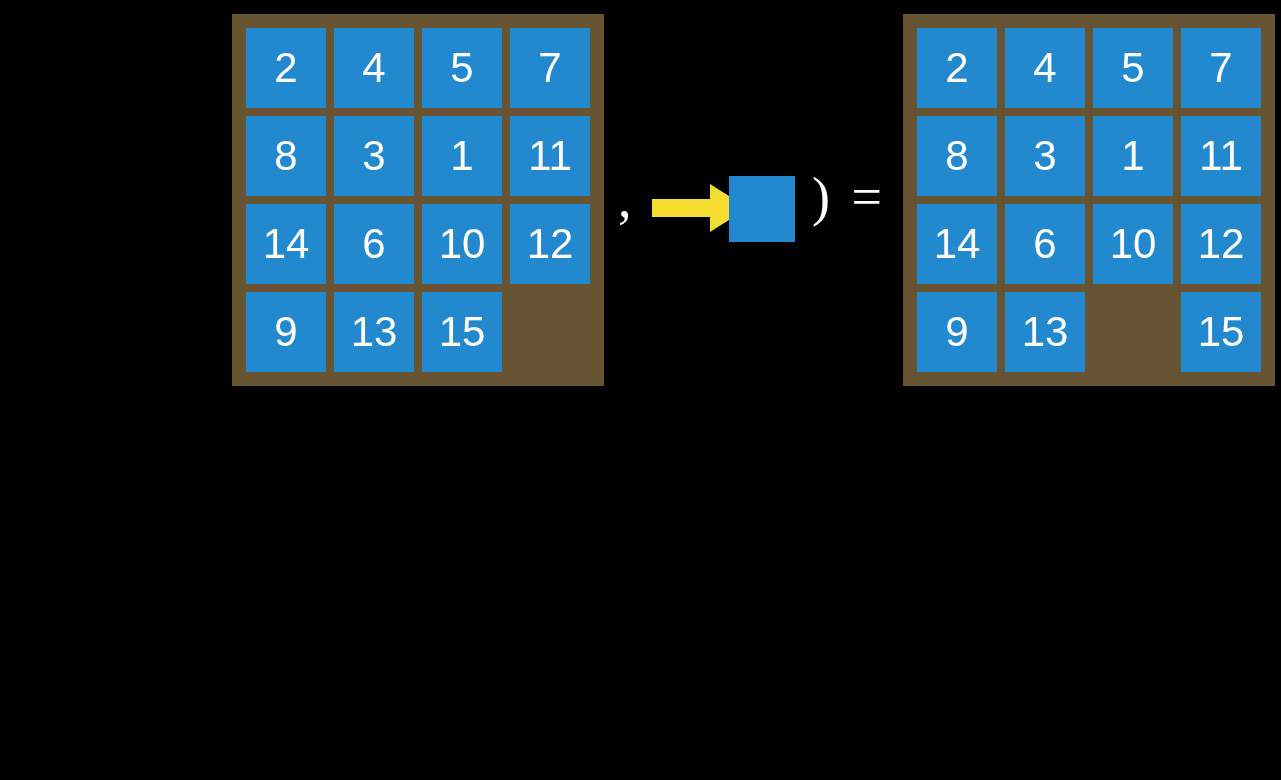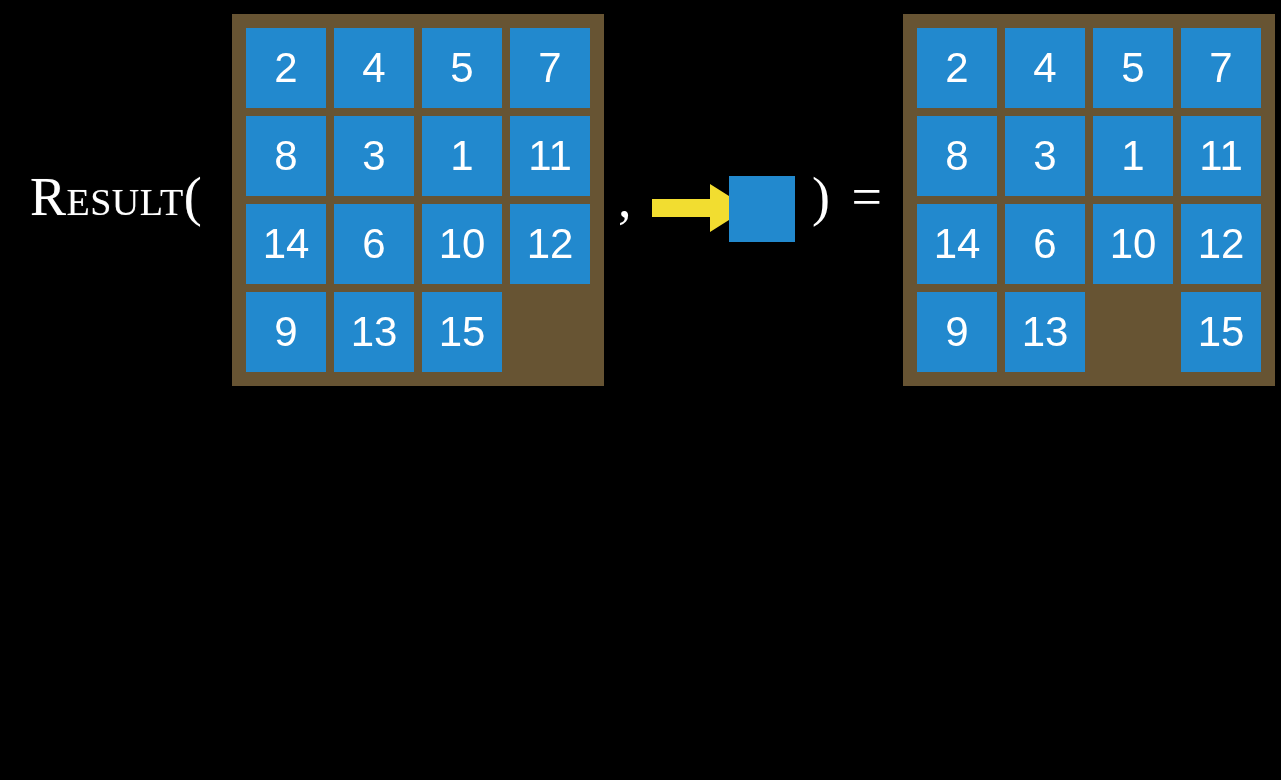--- a/index.html
+++ b/index.html
@@ -118,21 +118,20 @@
     width: 96px; height: 52px;
   }
 </style>
 </head>
 <body>
 
 <div class="stage">
 
   <div class="eq-row row-top">
 
-    <div class="result-label">Result(</div>
 
     <div class="board board-left">
         <div class="cell">2</div>
         <div class="cell">4</div>
         <div class="cell">5</div>
         <div class="cell">7</div>
         <div class="cell">8</div>
         <div class="cell">3</div>
         <div class="cell">1</div>
         <div class="cell">11</div>

